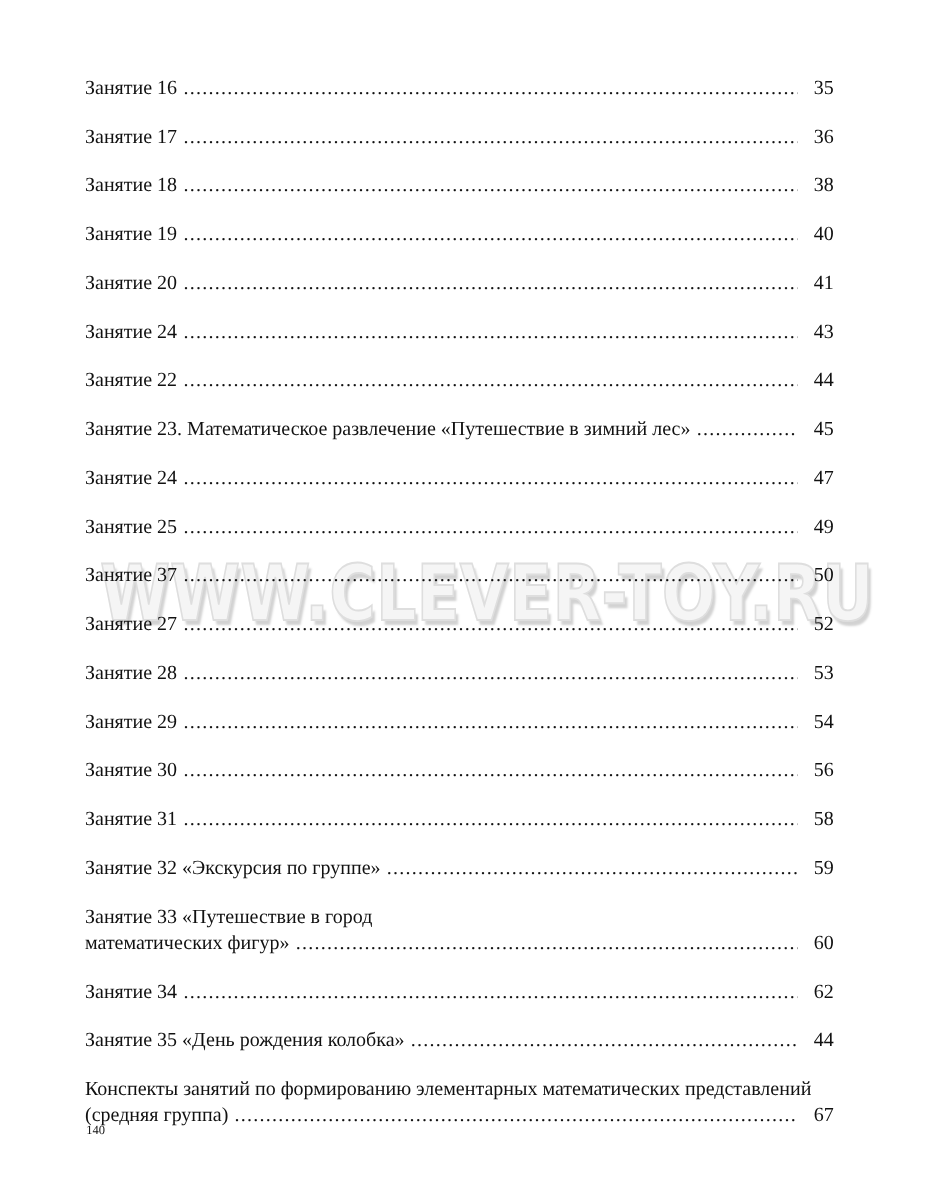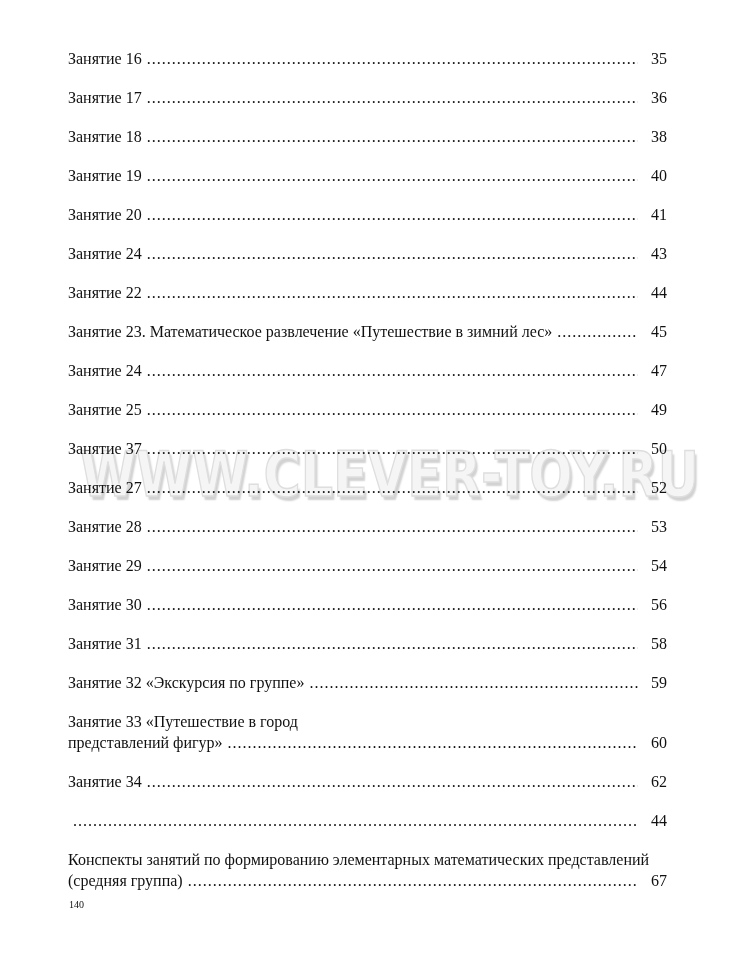--- a/index.html
+++ b/index.html
@@ -26,21 +26,21 @@
     transform: scaleX(0.82);
     transform-origin: left center;
     color: var(--watermark-fill, #f5f5f5);
     -webkit-text-stroke: 1.5px var(--watermark-outline, #dedede);
     text-shadow: 3px 4px 2px var(--watermark-shadow, #d2d2d2);
     user-select: none;
   }
 
   .toc {
     position: absolute;
-    top: 48px; left: 68px; right: 77px;
+    top: 60px; left: 68px; right: 77px;
     z-index: 1;
   }
   .toc-entry { margin-bottom: 18px; }
   .toc-line {
     display: flex;
     align-items: baseline;
     font-size: 16px;
     line-height: 21px;
   }
   .toc-label { white-space: pre-wrap; flex: 0 0 auto; }
@@ -184,34 +184,35 @@
           <span class="toc-label">Занятие 32 «Экскурсия по группе»</span>
           <span class="toc-dots">................................................................................................................................................................................................................................................</span>
           <span class="toc-page">59</span>
         </div>
       </div>
       <div class="toc-entry">
         <div class="toc-line">
           <span class="toc-label">Занятие 33 «Путешествие в город</span>
         </div>
         <div class="toc-line">
-          <span class="toc-label">представлений фигур»</span>
+          <span class="toc-label">математических фигур»</span>
           <span class="toc-dots">................................................................................................................................................................................................................................................</span>
           <span class="toc-page">60</span>
         </div>
       </div>
       <div class="toc-entry">
         <div class="toc-line">
           <span class="toc-label">Занятие 34</span>
           <span class="toc-dots">................................................................................................................................................................................................................................................</span>
           <span class="toc-page">62</span>
         </div>
       </div>
       <div class="toc-entry">
         <div class="toc-line">
+          <span class="toc-label">Занятие 35 «День рождения колобка»</span>
           <span class="toc-dots">................................................................................................................................................................................................................................................</span>
           <span class="toc-page">44</span>
         </div>
       </div>
       <div class="toc-entry">
         <div class="toc-line">
           <span class="toc-label">Конспекты занятий по формированию элементарных математических представлений</span>
         </div>
         <div class="toc-line">
           <span class="toc-label">(средняя группа)</span>

